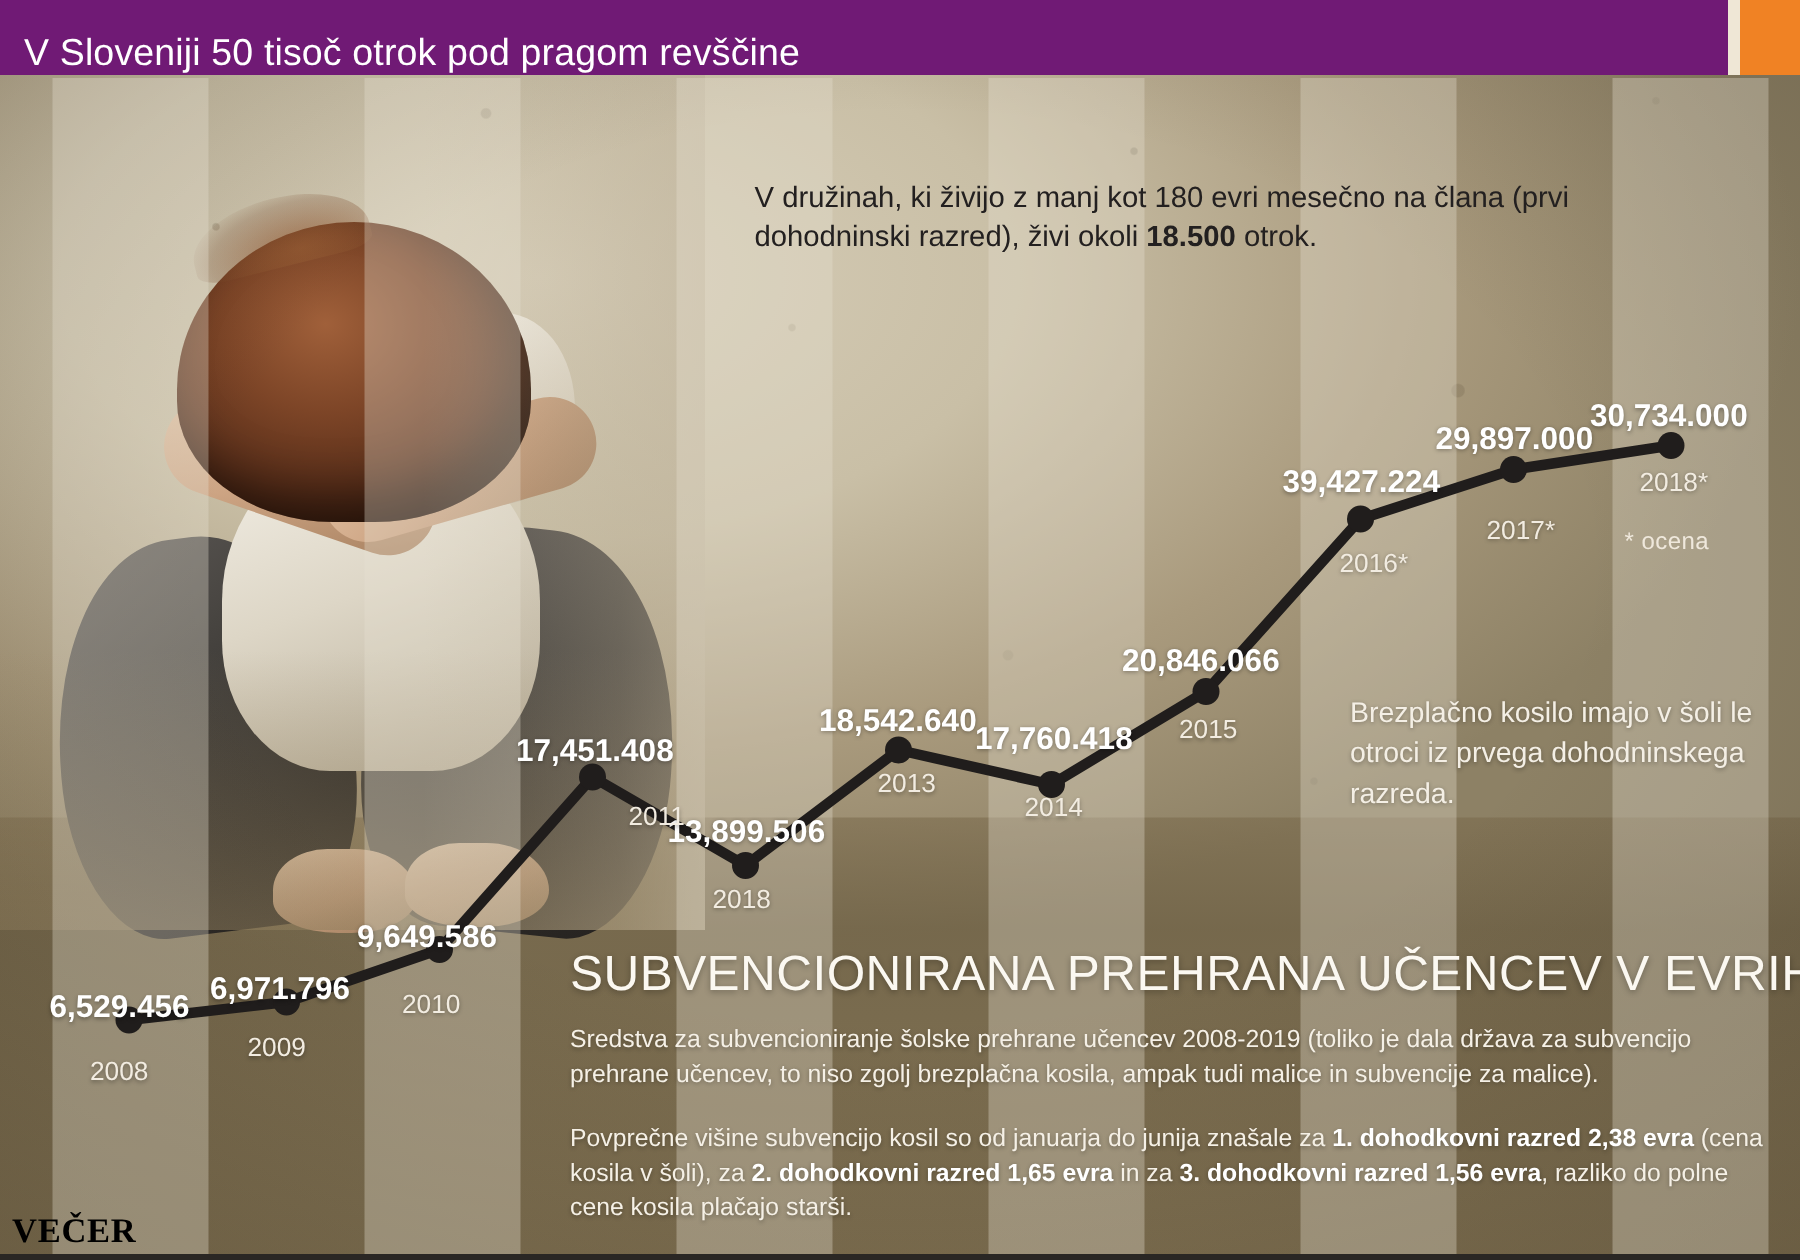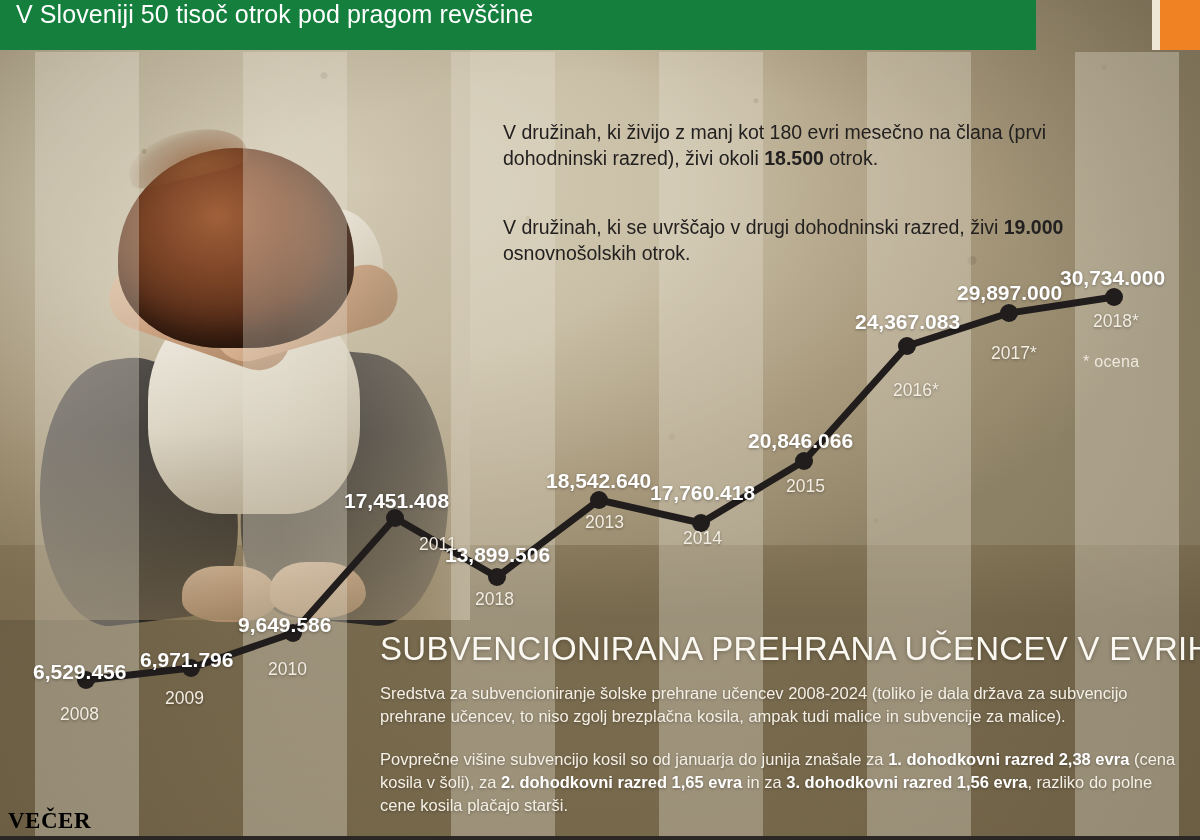--- a/index.html
+++ b/index.html
@@ -96,23 +96,23 @@
 
   
   .bands { position:absolute; left:0; top:52px; right:0; bottom:0; }
   .band {
     position:absolute; top:0; bottom:0;
     background:rgba(232,226,210,.34);
   }
 
   
   .header {
-    position:absolute; left:0; top:0; width:1036px; height:50px;
-    background:#15803d;
-    display:flex; align-items:flex-start;
+    position:absolute; left:0; top:0; width:1152px; height:50px;
+    background:#701a75;
+    display:flex; align-items:flex-end;
   }
   .header-title {
     color:#ffffff; font-size:25px; letter-spacing:.1px;
     padding-left:16px; white-space:nowrap;
     font-family:"Liberation Sans", sans-serif;
   }
   .header-accent {
     position:absolute; right:0; top:0; width:40px; height:50px;
     background:#f08224;
   }
@@ -205,21 +205,20 @@
     </div>
 
   <div class="header">
     <div class="header-title">V Sloveniji 50 tisoč otrok pod pragom revščine</div>
   </div>
   <div class="header-accent-gap"></div>
   <div class="header-accent"></div>
 
   <div class="intro">
     <p><span>V družinah, ki živijo z manj kot 180 evri mesečno na člana (prvi dohodninski razred), živi okoli </span><b>18.500</b><span> otrok.</span></p>
-    <p><span>V družinah, ki se uvrščajo v drugi dohodninski razred, živi </span><b>19.000</b><span> osnovnošolskih otrok.</span></p>
   </div>
 
   <svg class="chart-svg" id="chart-svg" viewBox="0 0 1200 840">
       <polyline points="86,680 191,668 293,633 395,518 497,577 599,500 701,523 804,461 907,346 1009,313 1114,297" fill="none" stroke="#201d1c" stroke-width="7" stroke-linejoin="round" stroke-linecap="round"></polyline>
       <circle cx="86" cy="680" r="9" fill="#201d1c"></circle>
       <circle cx="191" cy="668" r="9" fill="#201d1c"></circle>
       <circle cx="293" cy="633" r="9" fill="#201d1c"></circle>
       <circle cx="395" cy="518" r="9" fill="#201d1c"></circle>
       <circle cx="497" cy="577" r="9" fill="#201d1c"></circle>
       <circle cx="599" cy="500" r="9" fill="#201d1c"></circle>
@@ -231,40 +230,41 @@
     </svg>
   <div id="chart-labels">
       <div class="val-label" style="left: 33px; top: 660px;">6,529.456</div>
       <div class="val-label" style="left: 140px; top: 648px;">6,971.796</div>
       <div class="val-label" style="left: 238px; top: 613px;">9,649.586</div>
       <div class="val-label" style="left: 344px; top: 489px;">17,451.408</div>
       <div class="val-label" style="left: 445px; top: 543px;">13,899.506</div>
       <div class="val-label" style="left: 546px; top: 469px;">18,542.640</div>
       <div class="val-label" style="left: 650px; top: 481px;">17,760.418</div>
       <div class="val-label" style="left: 748px; top: 429px;">20,846.066</div>
-      <div class="val-label" style="left: 855px; top: 310px;">24,367.083</div>
+      <div class="val-label" style="left: 855px; top: 310px;">39,427.224</div>
       <div class="val-label" style="left: 957px; top: 281px;">29,897.000</div>
       <div class="val-label" style="left: 1060px; top: 266px;">30,734.000</div>
       <div class="yr-label" style="left: 60px; top: 704px;">2008</div>
       <div class="yr-label" style="left: 165px; top: 688px;">2009</div>
       <div class="yr-label" style="left: 268px; top: 659px;">2010</div>
       <div class="yr-label" style="left: 381px; top: 534px; margin-left: 38px;">2011</div>
       <div class="yr-label" style="left: 475px; top: 589px;">2018</div>
       <div class="yr-label" style="left: 585px; top: 512px;">2013</div>
       <div class="yr-label" style="left: 683px; top: 528px;">2014</div>
       <div class="yr-label" style="left: 786px; top: 476px;">2015</div>
-      <div class="yr-label" style="left: 893px; top: 380px;">2016*</div>
+      <div class="yr-label" style="left: 893px; top: 365px;">2016*</div>
       <div class="yr-label" style="left: 991px; top: 327px; margin-top: 16px;">2017*</div>
       <div class="yr-label" style="left: 1093px; top: 311px;">2018*</div>
     </div>
   <div class="ocena">* ocena</div>
 
+  <div class="callout">Brezplačno kosilo imajo v šoli le otroci iz prvega dohodninskega razreda.</div>
 
   <div class="bottom">
     <div class="bottom-title">SUBVENCIONIRANA PREHRANA UČENCEV V EVRIH</div>
-    <p class="first">Sredstva za subvencioniranje šolske prehrane učencev 2008-2024 (toliko je dala država za subvencijo prehrane učencev, to niso zgolj brezplačna kosila, ampak tudi malice in subvencije za malice).</p>
+    <p class="first">Sredstva za subvencioniranje šolske prehrane učencev 2008-2019 (toliko je dala država za subvencijo prehrane učencev, to niso zgolj brezplačna kosila, ampak tudi malice in subvencije za malice).</p>
     <p class="second"><span>Povprečne višine subvencijo kosil so od januarja do junija znašale za </span><b>1. dohodkovni razred 2,38 evra</b><span> (cena kosila v šoli), za </span><b>2. dohodkovni razred  1,65 evra</b><span> in za </span><b>3. dohodkovni razred 1,56 evra</b><span>, razliko do polne cene kosila plačajo starši.</span></p>
   </div>
 
   <div class="logo">VEČER</div>
   <div class="bottom-rule"></div>
 
 </div>
 
 </body></html>

